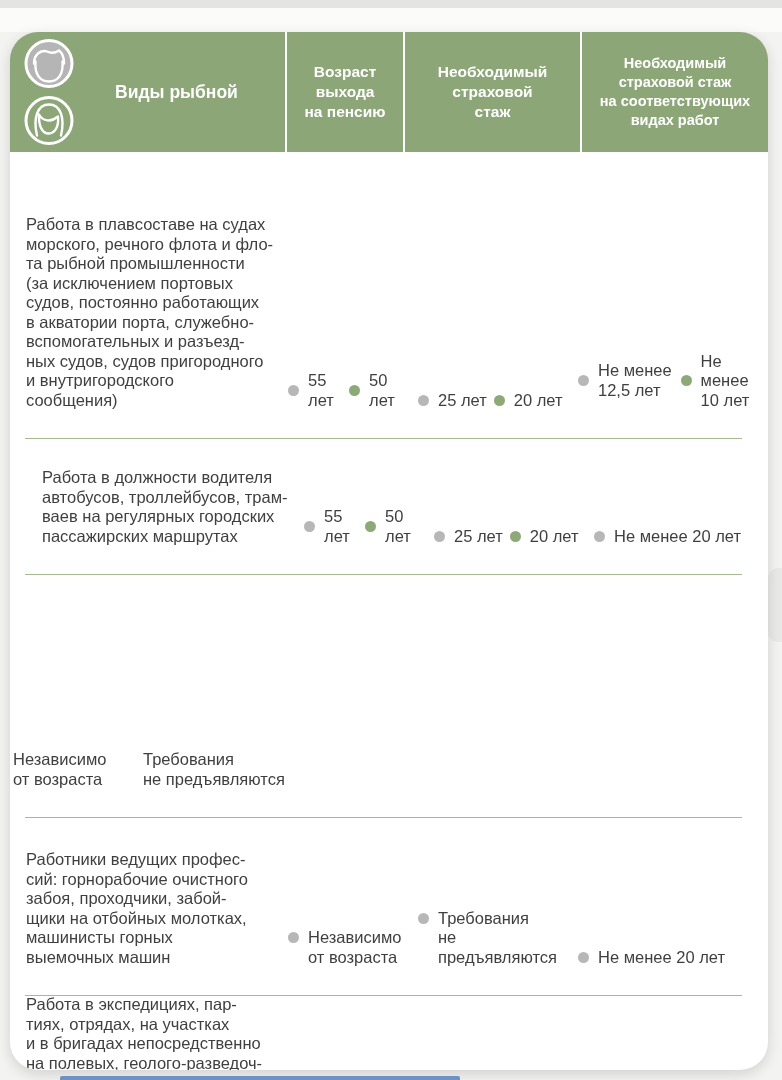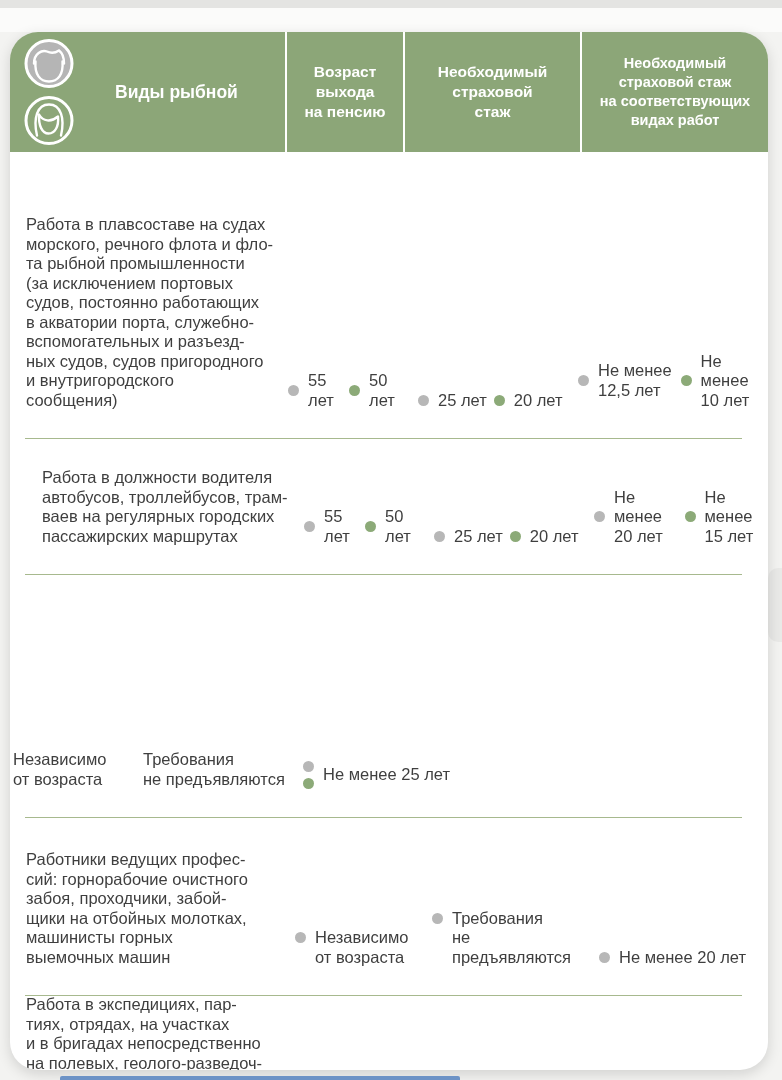--- a/index.html
+++ b/index.html
@@ -48,21 +48,21 @@
   .icon-stack svg { display:block; }
 
   
   .tbody { flex:1; display:flex; flex-direction:column; }
   .row { display:flex; align-items:flex-end; position:relative;margin-top:28px; }
   .row + .row::before {
     content:""; position:absolute; top:0; left:15px; right:26px; height:1px;
     background:#a7b98e;
   }
   .r1 { height:230px; } .r2 { height:108px;padding-left:16px; } .r3 { height:215px; }
-  .r4 { height:150px;gap:7px; } .r5 { flex:1; }
+  .r4 { height:150px; } .r5 { flex:1; }
 
   .c-work {
     width:275px; padding-left:16px; flex:none;
     font-size:16.5px; line-height:19.5px; white-space:pre-line;
   }
   .c-age  { width:118px; padding-left:3px;  flex:none; }
   .c-ins  { width:175px; padding-left:15px; flex:none; }
   .c-spec { flex:1; padding-left:0; }
 
   .cell { display:flex; flex-direction:row; gap:7px; font-size:16.5px; line-height:19.5px; }
@@ -199,54 +199,39 @@
               <span class="txt">20 лет</span>
             </div>
       </div>
         </div>
       <div class="c-spec">
           <div class="cell">
         <div class="cell-line">
               <span class="dot" style="background: rgb(183, 183, 183);"></span>
               <span class="txt">Не менее 20 лет</span>
             </div>
-        <div class="cell-line">
-              <span class="dot" style="background: rgb(140, 170, 120);"></span>
-              <span class="txt">Не менее 15 лет</span>
-            </div>
       </div>
         </div>
     </div>
 
     <div class="row r3">
       <div class="c-age">
           <div class="cell">
         <div class="cell-line">
               <span class="txt">Независимо
 от возраста</span>
             </div>
       </div>
         </div>
       <div class="c-ins">
           <div class="cell">
         <div class="cell-line">
               <span class="txt">Требования
 не предъявляются</span>
             </div>
-      </div>
-        </div>
-      <div class="c-spec">
-          <div class="cell">
-        <div class="cell-line">
-          <span class="dot-stack">
-            <span class="dot" style="background: rgb(183, 183, 183);"></span>
-            <span class="dot" style="background: rgb(140, 170, 120);"></span>
-          </span>
-          <span class="txt">Не менее 25 лет</span>
-        </div>
       </div>
         </div>
     </div>
 
     <div class="row r4">
       <div class="c-work">Работники ведущих профес-
 сий: горнорабочие очистного
 забоя, проходчики, забой-
 щики на отбойных молотках,
 машинисты горных

